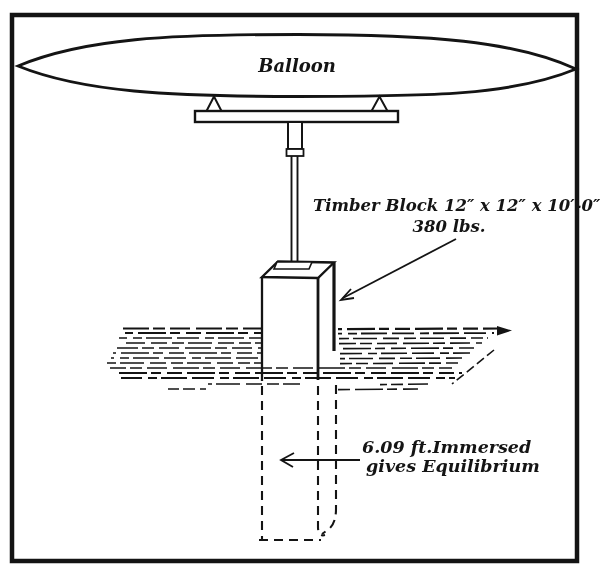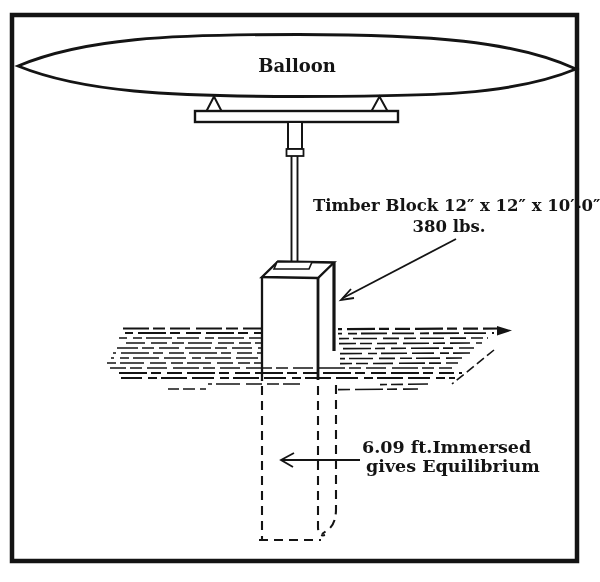--- a/index.html
+++ b/index.html
@@ -1,20 +1,21 @@
 <!DOCTYPE html>
 <html style="--ink: #141414; --paper: #ffffff;"><head>
 <meta charset="utf-8">
 <style>
   :root { --ink:#141414; --paper:#ffffff; }
   html,body { margin:0; padding:0; background:var(--paper); }
   #stage {
     position:relative; width:600px; height:582px; background:var(--paper);
     font-family:"DejaVu Serif","Liberation Serif",serif;
     overflow:hidden;
+    font-style:italic;
   }
   svg { display:block; }
   text {
     fill:var(--ink);
     font-family:"DejaVu Serif","Liberation Serif",serif;
     font-weight:bold;
   }
   .lbl-balloon   { font-size:18px; }
   .lbl-block     { font-size:16.5px; }
   .lbl-immersed  { font-size:17.5px; }

